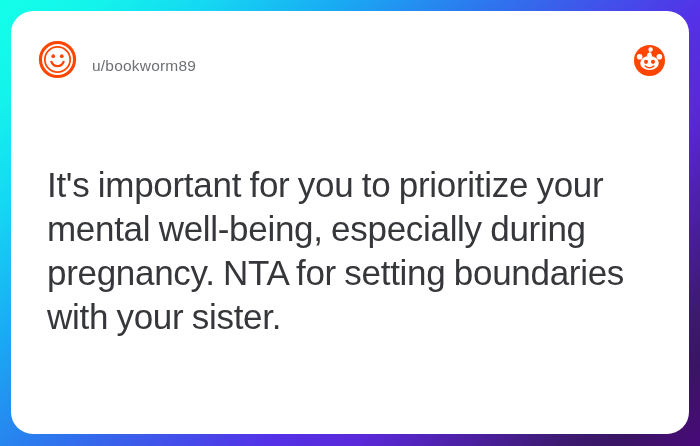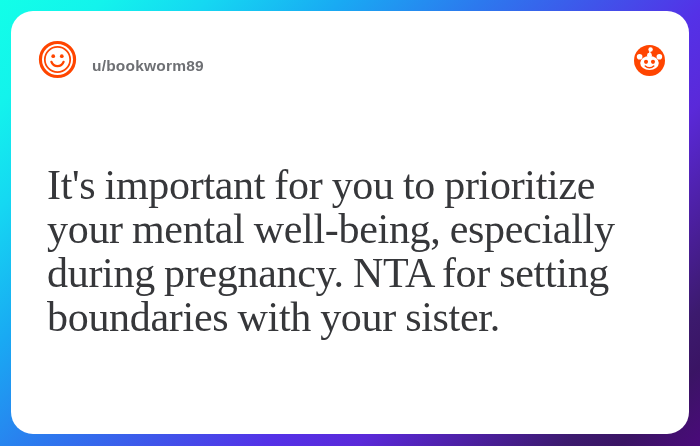--- a/index.html
+++ b/index.html
@@ -66,48 +66,47 @@
 
   #username {
     position: absolute;
     left: 81px;
     top: 46px;
     font-size: 15.5px;
     color: #6E7074;
     letter-spacing: 0.2px;
     white-space: nowrap;
     font-family: "Liberation Sans", sans-serif;
-    font-weight: bold;
   }
 
   #brand-logo {
     position: absolute;
     right: 24px;
     top: 34px;
     width: 31px;
     height: 31px;
     display: block;
   }
 
   #quote-body {
     position: absolute;
     left: 36px;
     right: 22px;
     top: 152px;
   }
 
   #quote-text {
     margin: 0;
-    font-size: 42px;
+    font-size: 35px;
     line-height: 44px;
     color: #36373A;
     letter-spacing: -0.3px;
     word-spacing: -1px;
     font-weight: 400;
-    font-family: Liberation Serif, serif;
+    font-family: Liberation Sans, sans-serif;
   }
 </style>
 </head>
 <body>
 
 <div id="quote-canvas">
 
   <div id="quote-card">
 
     <div id="card-header">

